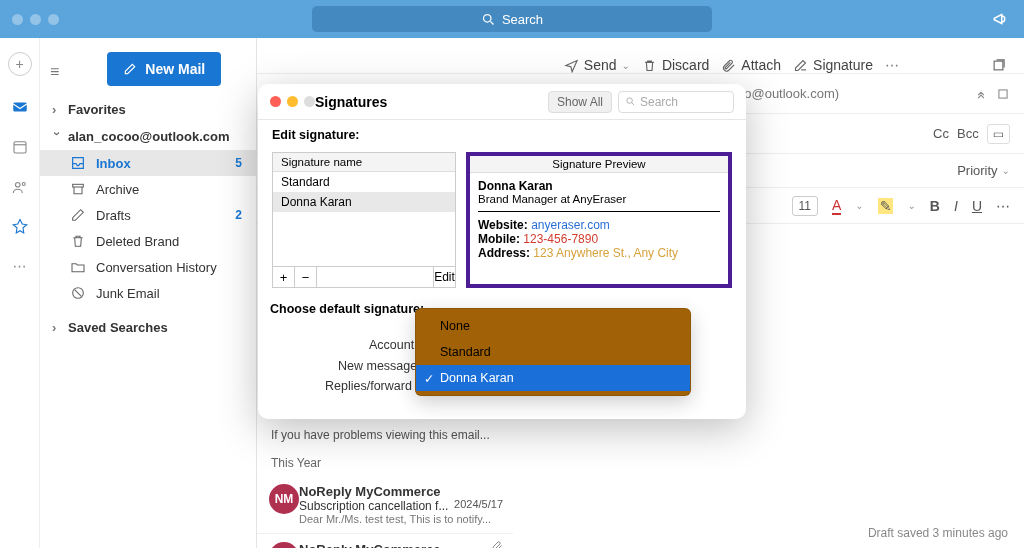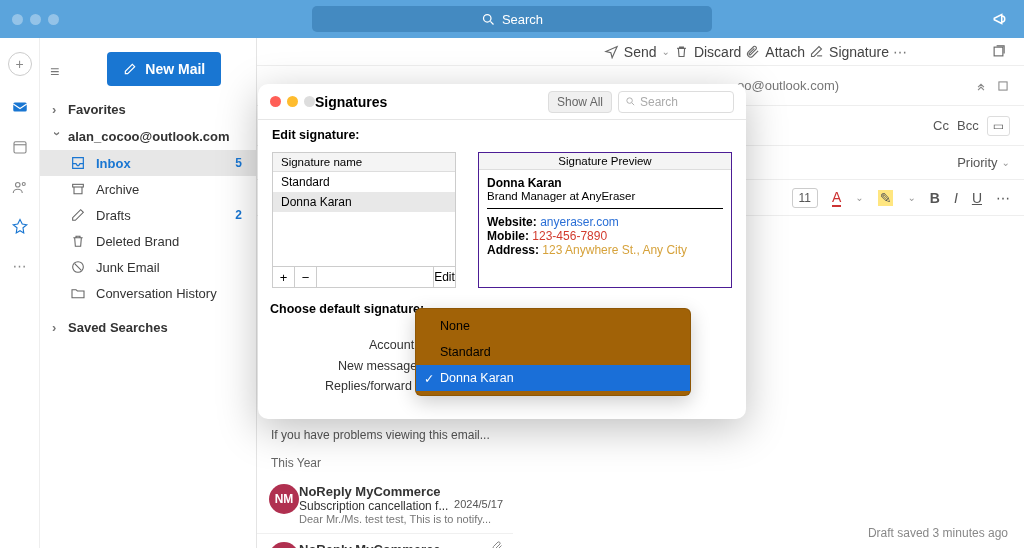--- a/index.html
+++ b/index.html
@@ -22,21 +22,21 @@
 .newmail { margin: 4px 0 10px 40px; background: #1976d2; color: #fff; border: none; border-radius: 4px; height: 34px; padding: 0 16px; font-size: 14px; font-weight: 600; display: flex; align-items: center; gap: 8px; }
 .navhdr { display: flex; align-items: center; gap: 6px; padding: 6px 8px 6px 12px; font-weight: 600; cursor: default; }
 .navhdr .chev { width: 10px; color: #777; }
 .navitem { display: flex; align-items: center; gap: 10px; padding: 5px 12px 5px 30px; position: relative; }
 .navitem .nicon { width: 16px; height: 16px; color: #666; }
 .navitem.selected { background: #e7e7e7; }
 .navitem.selected .nlabel, .navitem.selected .nicon { color: #1976d2; font-weight: 600; }
 .navcount { position: absolute; right: 14px; color: #1976d2; font-weight: 600; font-size: 12px; }
 
 .contentcol { flex: 1; position: relative; border-left: 1px solid #e4e4e4; }
-.cmdbar { height: 28px; display: flex; align-items: center; justify-content: flex-end; gap: 4px; padding-right: 18px; font-size: 14px; color: #444; border-bottom: 1px solid #eee; }
+.cmdbar { height: 36px; display: flex; align-items: flex-end; justify-content: flex-end; gap: 12px; padding-right: 18px; font-size: 14px; color: #444; border-bottom: 1px solid #eee; }
 .cmdbar .cbtn { display: flex; align-items: center; gap: 5px; }
 .cmdicn { width: 15px; height: 15px; color: #666; }
 
 .torow { height: 40px; border-bottom: 1px solid #eee; display: flex; align-items: center; justify-content: flex-end; padding-right: 14px; gap: 8px; color: #555; font-size: 13px; }
 .toemail { color: #777; position: absolute; left: 480px; }
 .ccbox { border: 1px solid #ddd; padding: 2px 5px; font-size: 12px; border-radius: 3px; }
 .subjrow { height: 34px; border-bottom: 1px solid #eee; display: flex; align-items: center; justify-content: flex-end; padding-right: 14px; color: #555; font-size: 13px; }
 .fmtbar { height: 36px; border-bottom: 1px solid #eee; display: flex; align-items: center; justify-content: flex-end; padding-right: 14px; gap: 14px; color: #555; font-size: 14px; }
 .fmtbox { border: 1px solid #ccc; padding: 2px 6px; font-size: 12px; border-radius: 3px; }
 
@@ -59,30 +59,30 @@
 .dlg { position: absolute; left: 258px; top: 84px; width: 488px; height: 335px; background: #fff; border-radius: 10px; box-shadow: 0 10px 40px rgba(0,0,0,0.25); padding: 0; z-index: 50; }
 .dlg .dhead { height: 36px; display: flex; align-items: center; border-bottom: 1px solid #e6e6e6; padding: 0 12px; position: relative; }
 .dtraffic { display: flex; gap: 6px; }
 .ddot { width: 11px; height: 11px; border-radius: 50%; }
 .dtitle { font-weight: 600; font-size: 14px; }
 .showall { position: absolute; right: 134px; font-size: 12px; color: #666; background: #f0f0f0; border: 1px solid #ddd; border-radius: 4px; padding: 3px 8px; }
 .dsearch { position: absolute; right: 12px; width: 116px; height: 22px; border: 1px solid #ddd; border-radius: 4px; display: flex; align-items: center; gap: 4px; padding: 0 6px; color: #aaa; font-size: 12px; }
 
 .dbody { padding: 8px 14px; font-size: 12.5px; }
 .editlbl { font-weight: 600; margin-bottom: 10px; }
-.twopane { display: flex; gap: 22px; }
+.twopane { display: flex; gap: 10px; }
 .siglist { width: 184px; border: 1px solid #ccc; }
 .sighdr { background: #f4f4f4; border-bottom: 1px solid #ddd; padding: 3px 8px; font-size: 11.5px; }
 .sigrow { padding: 3px 8px; font-size: 12px; }
 .sigrow.sel { background: #e8e8e8; }
 .sigbuttons { display: flex; border-top: 1px solid #ccc; }
 .sigbuttons .sb { width: 22px; height: 20px; border-right: 1px solid #ccc; display: flex; align-items: center; justify-content: center; font-size: 13px; }
 .sigbuttons .editb { margin-left: auto; border-left: 1px solid #ccc; border-right: none; padding: 0 10px; font-size: 12px; }
 
-.preview { flex: 1; border: 1px solid #4c1d95; position: relative; }
+.preview { flex: 1; border: 4px solid #4c1d95; position: relative; }
 .prevhdr { background: #f4f4f4; border-bottom: 1px solid #ddd; padding: 2px; text-align: center; font-size: 11.5px; }
 .prevbody { padding: 6px 8px; font-size: 12px; font-family: Georgia, serif; }
 .prevname { font-weight: 700; }
 .prevtitle { font-size: 11.5px; margin-bottom: 6px; }
 .prevhr { border: none; border-top: 1px solid #000; margin: 2px 0 6px 0; }
 .prevline { font-size: 12px; }
 .prevline .k { font-weight: 700; }
 .lnk-blue { color: #2a6fd6; }
 .lnk-red { color: #d23b2e; }
 .lnk-gold { color: #d6a23b; }
@@ -191,30 +191,30 @@
       <span class="navcount">2</span>
     </div>
     <div class="navitem">
       <svg class="nicon" viewBox="0 0 24 24" fill="none" stroke="currentColor" stroke-width="1.6">
           <path d="M5 7h14M9 7V5h6v2M7 7l1 13h8l1-13"></path>
         </svg>
       <span>Deleted Brand</span>
     </div>
     <div class="navitem">
       <svg class="nicon" viewBox="0 0 24 24" fill="none" stroke="currentColor" stroke-width="1.6">
+          <path d="M3 7h6l2 2h10v10H3z"></path>
+        </svg>
+      <span>Conversation History</span>
+    </div>
+    <div class="navitem">
+      <svg class="nicon" viewBox="0 0 24 24" fill="none" stroke="currentColor" stroke-width="1.6">
           <circle cx="12" cy="12" r="8"></circle>
           <line x1="7" y1="7" x2="17" y2="17"></line>
         </svg>
       <span>Junk Email</span>
-    </div>
-    <div class="navitem">
-      <svg class="nicon" viewBox="0 0 24 24" fill="none" stroke="currentColor" stroke-width="1.6">
-          <path d="M3 7h6l2 2h10v10H3z"></path>
-        </svg>
-      <span>Conversation History</span>
     </div>
     <div class="navhdr" style="margin-top:8px;">
         <span class="chev">›</span>
         <span>Saved Searches</span>
       </div>
   </div>
 
   <div class="contentcol">
     <div class="cmdbar">
       <div class="cbtn">

